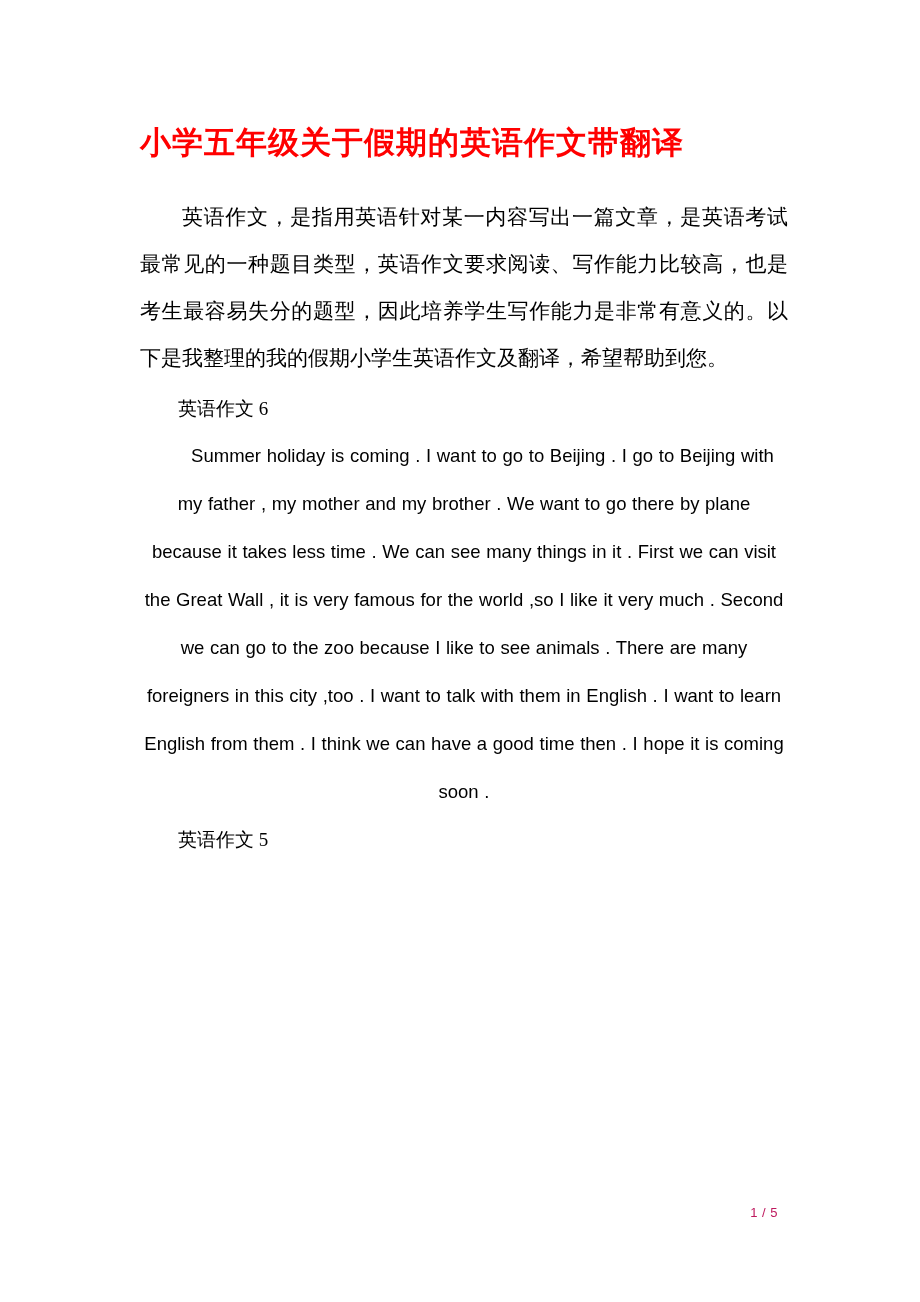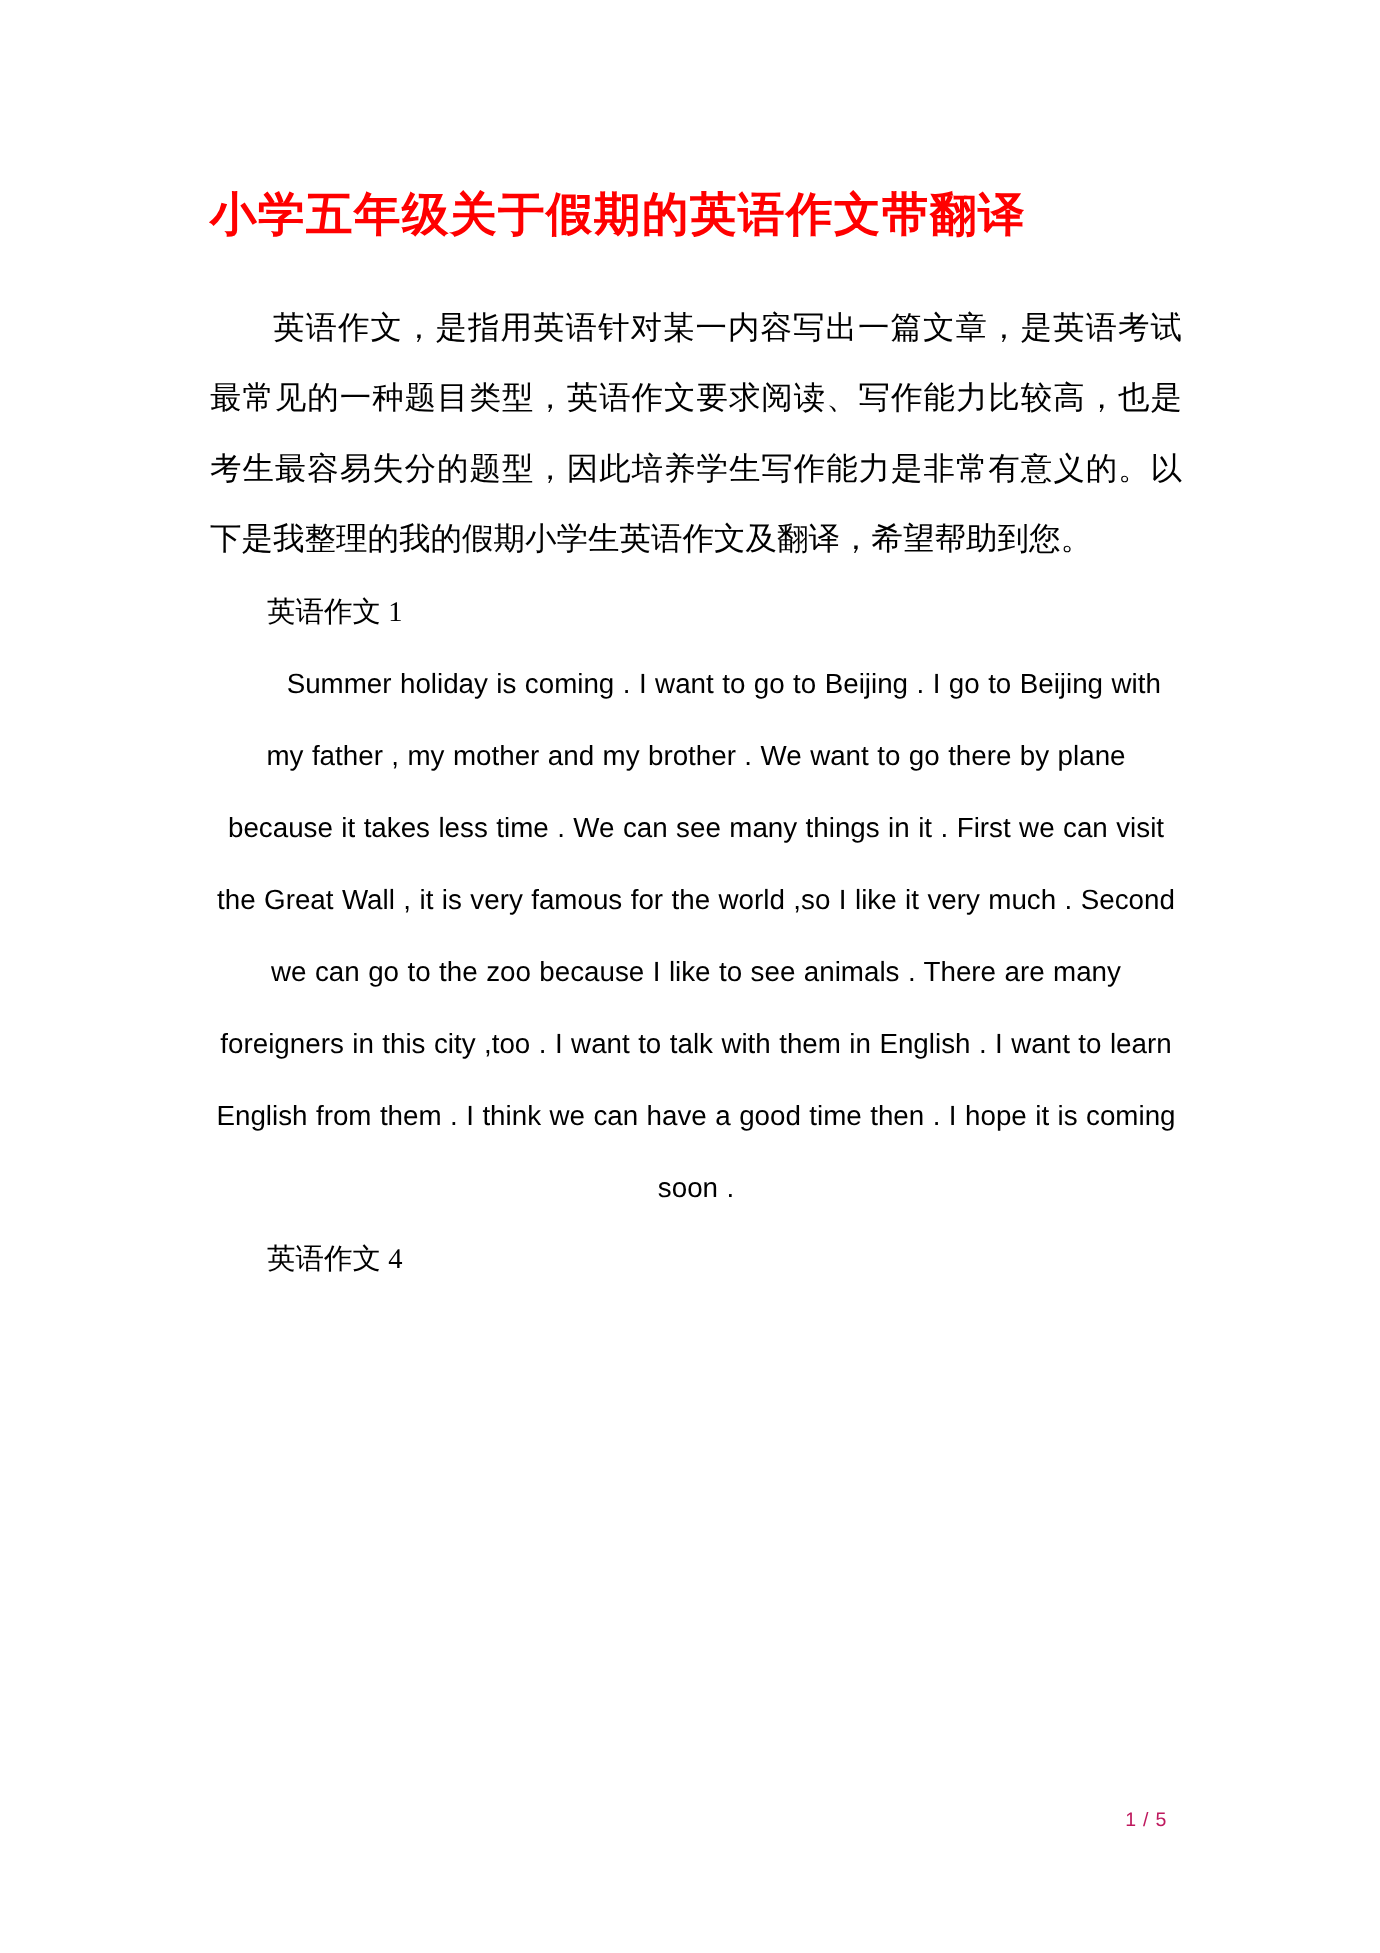--- a/index.html
+++ b/index.html
@@ -36,21 +36,21 @@
     font-weight: bold;
     letter-spacing: 1px;
     line-height: 1.5;
     margin: 0 0 28px 0;
     white-space: nowrap;
   }
   p {
     margin: 0;
   }
   .para-cn {
-    font-family: Liberation Serif, serif;
+    font-family: Liberation Mono, monospace;
     font-size: 21px;
     line-height: 47px;
     text-align: justify;
     text-justify: inter-ideograph;
     text-indent: 2em;
     margin-bottom: 2px;
   }
   .label {
     font-family: "Liberation Serif", serif;
     font-size: 19px;
@@ -75,18 +75,18 @@
     letter-spacing: 0.5px;
   }
 </style>
 </head>
 <body>
 
 <div class="page">
   <div class="content">
     <h1 class="doc-title">小学五年级关于假期的英语作文带翻译</h1>
     <p class="para-cn">英语作文，是指用英语针对某一内容写出一篇文章，是英语考试最常见的一种题目类型，英语作文要求阅读、写作能力比较高，也是考生最容易失分的题型，因此培养学生写作能力是非常有意义的。以下是我整理的我的假期小学生英语作文及翻译，希望帮助到您。</p>
-    <p class="label">英语作文 1</p>
+    <p class="label">英语作文 6</p>
     <p class="para-en">Summer holiday is coming . I want to go to Beijing . I go to Beijing with my father , my mother and my brother . We want to go there by plane because it takes less time . We can see many things in it . First we can visit the Great Wall , it is very famous for the world ,so I like it very much . Second we can go to the zoo because I like to see animals . There are many foreigners in this city ,too . I want to talk with them in English . I want to learn English from them . I think we can have a good time then . I hope it is coming soon .</p>
-    <p class="label">英语作文 4</p>
+    <p class="label">英语作文 5</p>
   </div>
   <div class="footer">1 / 5</div>
 </div>
 
 </body></html>

